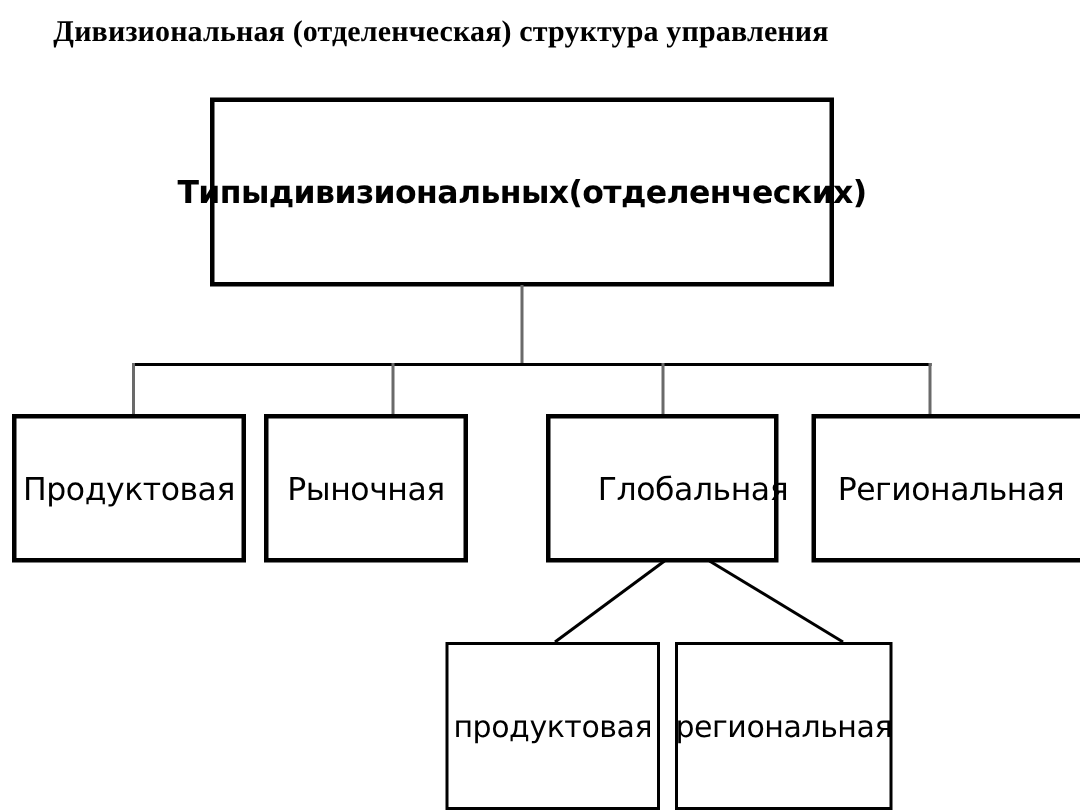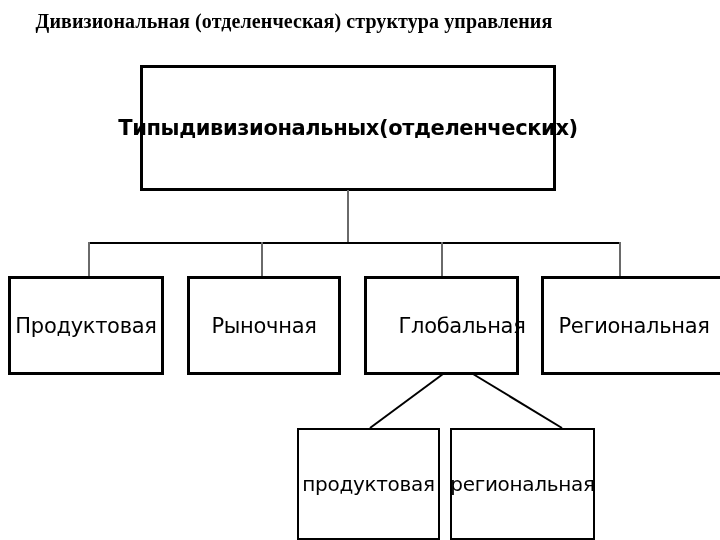--- a/index.html
+++ b/index.html
@@ -76,21 +76,21 @@
     border-width: 3px;
   }
   .level2 .node-label {
     font-family: "DejaVu Sans", sans-serif;
     font-weight: normal;
     font-size: 21px;
     line-height: 26px;
     letter-spacing: -0.3px;
   }
   #node-product  { left: 8px;   width: 156px; }
-  #node-market   { left: 187px; width: 154px; }
+  #node-market   { left: 176px; width: 136px; }
   #node-global   { left: 364px; width: 155px; padding-left: 41px; }
   #node-regional { left: 541px; width: 186px; }
 
   
   .level3 {
     top: 428px;
     height: 112px;
     border-width: 2px;
   }
   .level3 .node-label {

